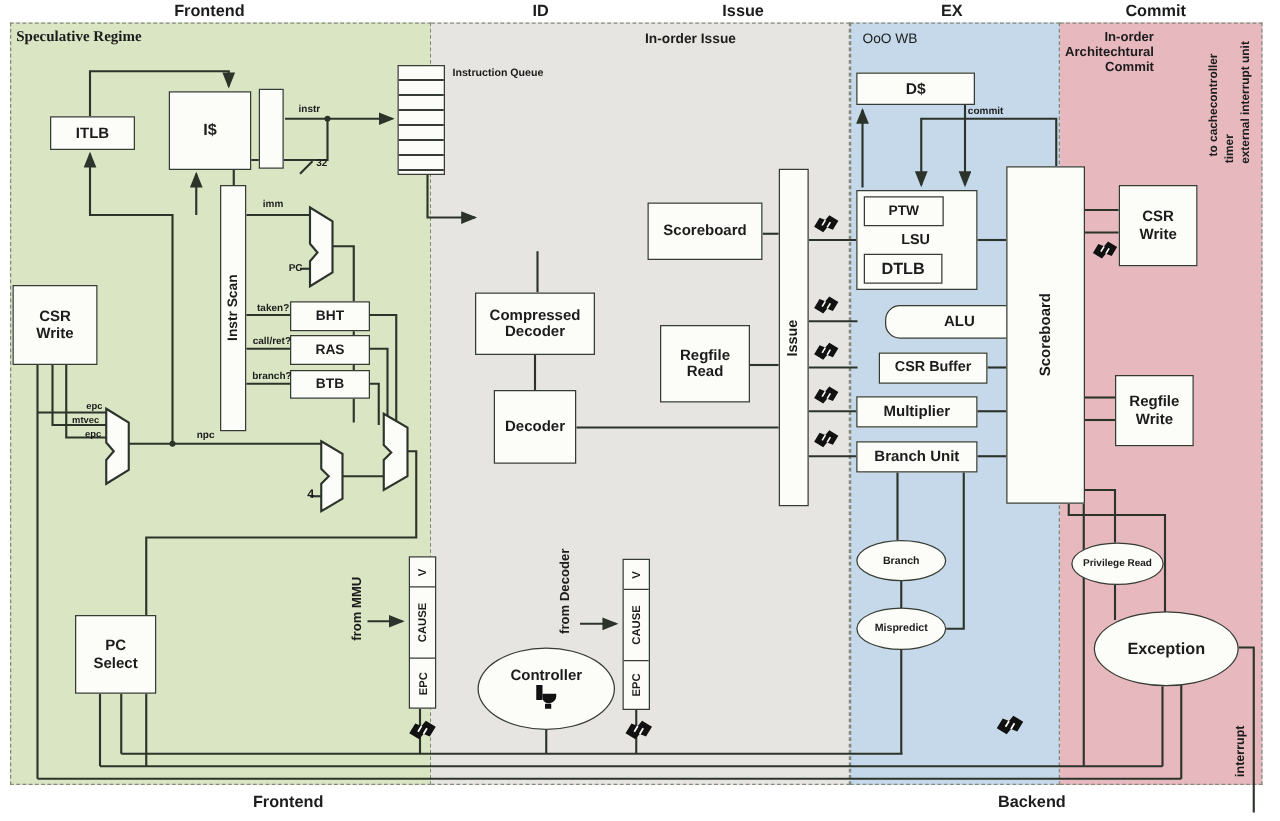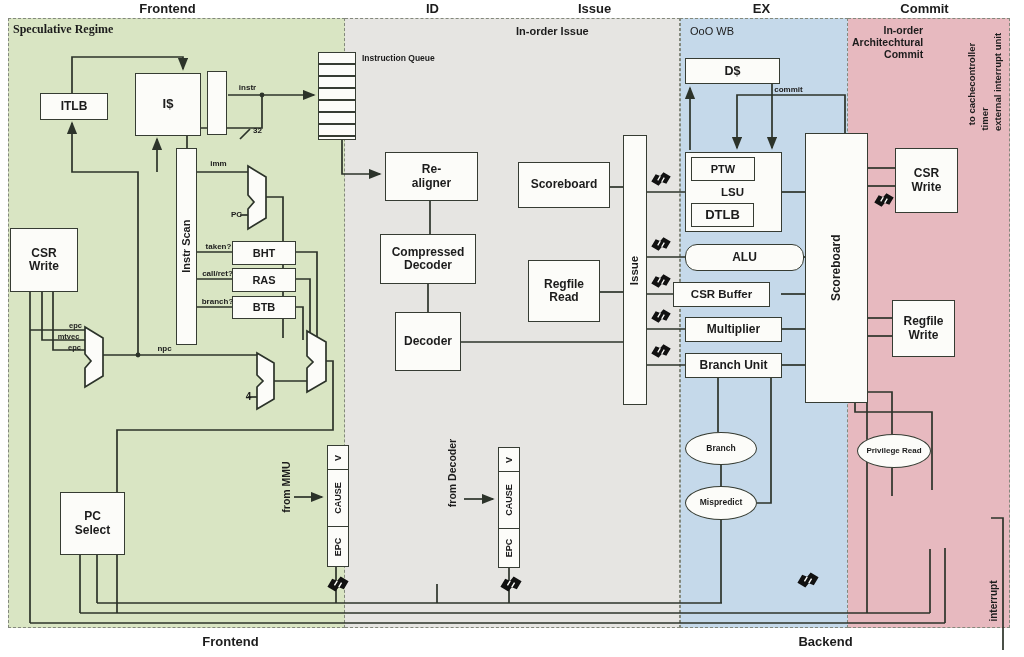--- a/index.html
+++ b/index.html
@@ -157,50 +157,59 @@
   <div class="lbl-left z3" style="left:362px;top:58px;font-size:8.5px;font-weight:600;">Instruction Queue</div>
   <div class="box vert z3" style="left:176px;top:148px;width:21px;height:197px;font-size:11px;"><span>Instr Scan</span></div>
   <div class="box z3" style="left:232px;top:241px;width:64px;height:24px;font-size:11px;"><span>BHT</span></div>
   <div class="box z3" style="left:232px;top:268px;width:64px;height:24px;font-size:11px;"><span>RAS</span></div>
   <div class="box z3" style="left:232px;top:296px;width:64px;height:23px;font-size:11px;"><span>BTB</span></div>
   <div class="box z3" style="left:10px;top:228px;width:68px;height:64px;font-size:12px;"><span>CSR
 Write</span></div>
   <div class="box z3" style="left:60px;top:492px;width:65px;height:63px;font-size:12px;"><span>PC
 Select</span></div>
 
-  <div class="box z3" style="left:385px;top:152px;width:93px;height:49px;font-size:12px;"><span>Re-
-aligner</span></div>
   <div class="box z3" style="left:380px;top:234px;width:96px;height:50px;font-size:12px;"><span>Compressed
 Decoder</span></div>
   <div class="box z3" style="left:395px;top:312px;width:66px;height:59px;font-size:12px;"><span>Decoder</span></div>
 
   <div class="box z3" style="left:518px;top:162px;width:92px;height:46px;font-size:12px;"><span>Scoreboard</span></div>
   <div class="box z3" style="left:528px;top:260px;width:72px;height:62px;font-size:12px;"><span>Regfile
 Read</span></div>
   <div class="box vert z3" style="left:623px;top:135px;width:24px;height:270px;font-size:11.5px;"><span>Issue</span></div>
 
   <div class="box z3" style="left:685px;top:58px;width:95px;height:26px;font-size:12.5px;"><span>D$</span></div>
   <div class="box z3" style="left:685px;top:152px;width:97px;height:80px;"></div>
   <div class="box z4" style="left:691px;top:157px;width:64px;height:24px;font-size:11px;"><span>PTW</span></div>
   <div class="lbl z4" style="left:727px;top:192px;font-size:11.5px;font-weight:600;">LSU</div>
   <div class="box z4" style="left:691px;top:203px;width:63px;height:24px;font-size:13px;"><span>DTLB</span></div>
-  <div class="box z3" style="left:685px;top:244px;width:119px;height:27px;font-size:12px;border-radius:12px;"><span>ALU</span></div>
-  <div class="box z3" style="left:673px;top:282px;width:97px;height:25px;font-size:11.5px;"><span>CSR Buffer</span></div>
+  <div class="box z3" style="left:708px;top:244px;width:119px;height:27px;font-size:12px;border-radius:12px;"><span>ALU</span></div>
+  <div class="box z3" style="left:703px;top:282px;width:87px;height:25px;font-size:11.5px;"><span>CSR Buffer</span></div>
   <div class="box z3" style="left:685px;top:317px;width:97px;height:25px;font-size:12px;"><span>Multiplier</span></div>
   <div class="box z3" style="left:685px;top:353px;width:97px;height:25px;font-size:12px;"><span>Branch Unit</span></div>
   <div class="box vert z3" style="left:805px;top:133px;width:63px;height:270px;font-size:12px;"><span>Scoreboard</span></div>
 
   <div class="box z3" style="left:895px;top:148px;width:63px;height:65px;font-size:12px;"><span>CSR
 Write</span></div>
   <div class="box z3" style="left:892px;top:300px;width:63px;height:57px;font-size:12px;"><span>Regfile
 Write</span></div>
 
+  <div class="box ell z3" style="left:382px;top:518px;width:110px;height:66px;font-size:12px;">
+    <span>Controller</span>
+    <svg width="18" height="20" viewBox="0 0 18 20">
+      <g fill="#111" stroke="none">
+        <rect x="1" y="0" width="5" height="12"></rect>
+        <path d="M6,7 h11 v2 a5.5,5.5 0 0 1 -5.5,5.5 h-1 a4.5,4.5 0 0 1 -4.5,-4.5 Z"></path>
+        <rect x="8" y="15" width="5" height="4"></rect>
+      </g>
+    </svg>
+  </div>
   <div class="box ell z3" style="left:685px;top:432px;width:72px;height:33px;font-size:8.5px;"><span>Branch</span></div>
   <div class="box ell z3" style="left:685px;top:486px;width:72px;height:34px;font-size:8.5px;"><span>Mispredict</span></div>
   <div class="box ell z3" style="left:857px;top:434px;width:74px;height:34px;font-size:8px;"><span>Privilege Read</span></div>
+  <div class="box ell z3" style="left:875px;top:489px;width:116px;height:60px;font-size:13px;"><span>Exception</span></div>
 
   <div class="stack z3" style="left:327px;top:445px;height:122px;">
     <div class="cell" style="height:24px;">
         <span>V</span>
       </div>
     <div class="cell" style="height:57px;">
         <span>CAUSE</span>
       </div>
     <div class="cell" style="flex:1;">
         <span>EPC</span>

